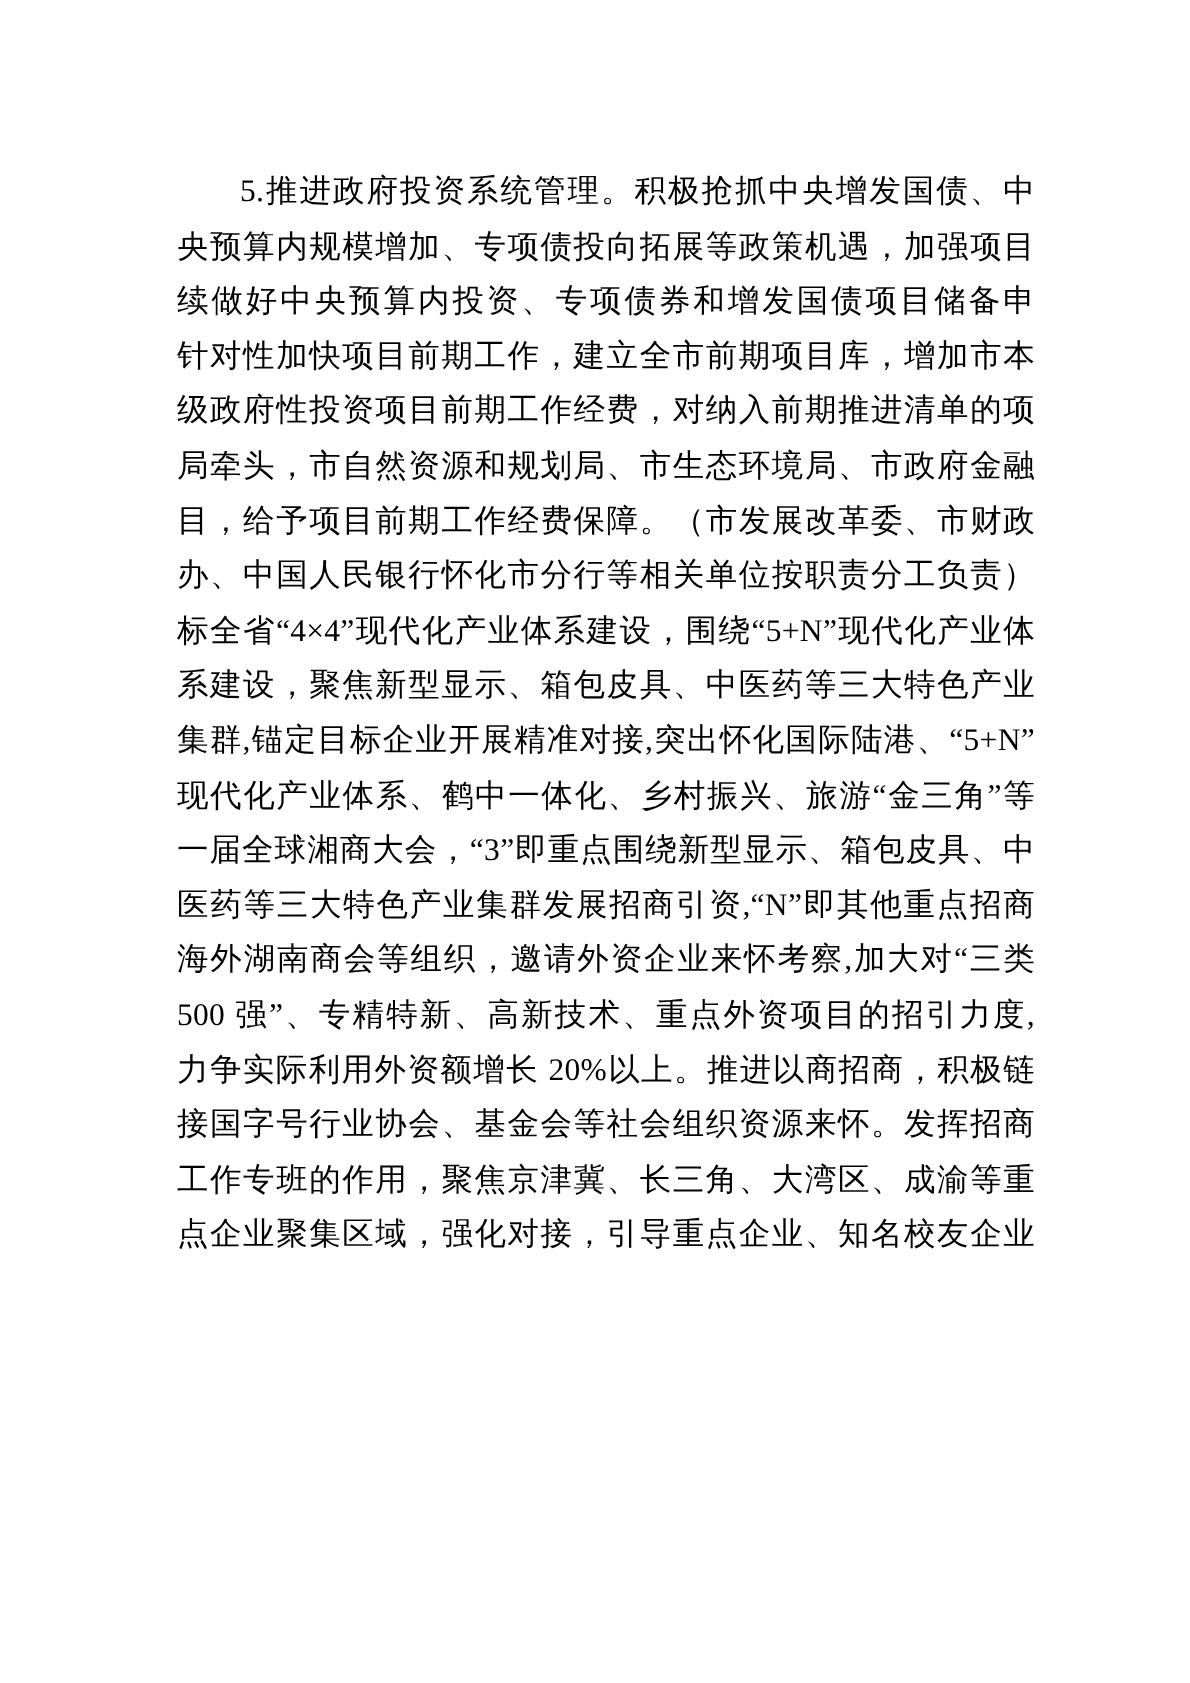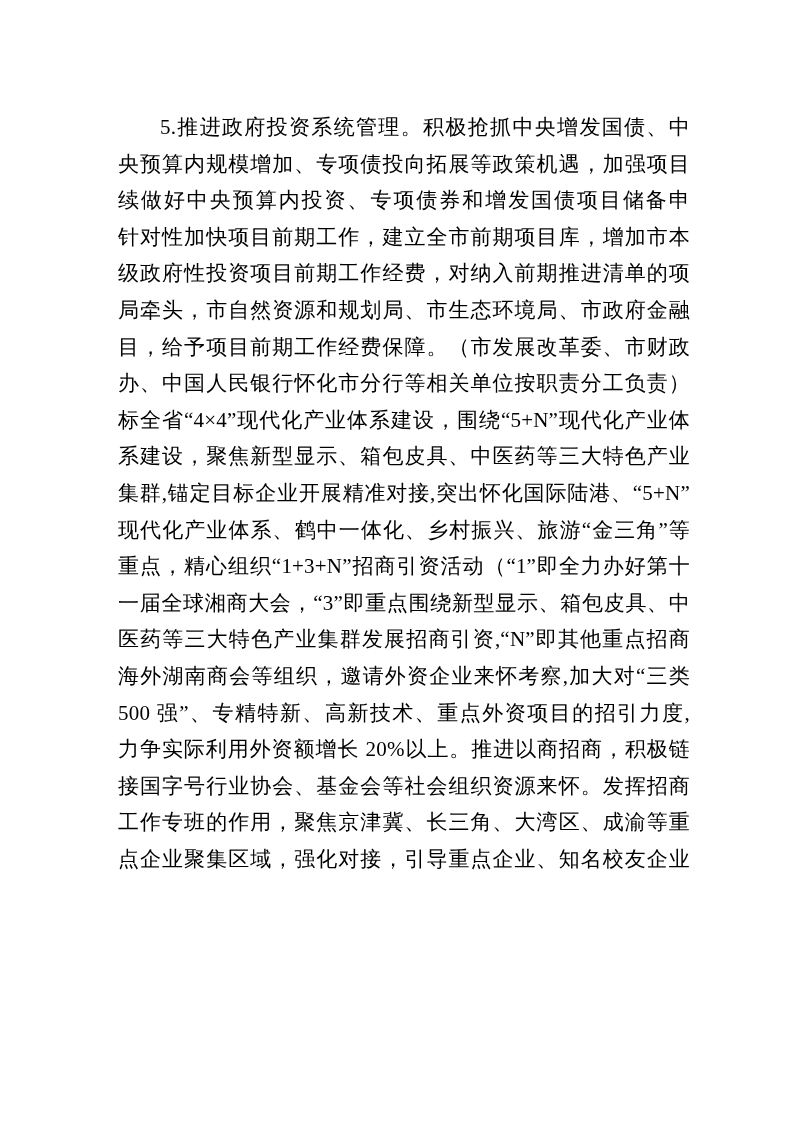--- a/index.html
+++ b/index.html
@@ -54,21 +54,20 @@
         <div class="doc-line">级政府性投资项目前期工作经费，对纳入前期推进清单的项</div>
         <div class="doc-line">局牵头，市自然资源和规划局、市生态环境局、市政府金融</div>
         <div class="doc-line">目，给予项目前期工作经费保障。（市发展改革委、市财政</div>
         <div class="doc-line">办、中国人民银行怀化市分行等相关单位按职责分工负责）</div>
       </div>
     <div class="paragraph">
         <div class="doc-line">标全省“4×4”现代化产业体系建设，围绕“5+N”现代化产业体</div>
         <div class="doc-line">系建设，聚焦新型显示、箱包皮具、中医药等三大特色产业</div>
         <div class="doc-line">集群,锚定目标企业开展精准对接,突出怀化国际陆港、“5+N”</div>
         <div class="doc-line">现代化产业体系、鹤中一体化、乡村振兴、旅游“金三角”等</div>
-        <div class="doc-line">重点，精心组织“1+3+N”招商引资活动（“1”即全力办好第十</div>
         <div class="doc-line">一届全球湘商大会，“3”即重点围绕新型显示、箱包皮具、中</div>
         <div class="doc-line">医药等三大特色产业集群发展招商引资,“N”即其他重点招商</div>
         <div class="doc-line">海外湖南商会等组织，邀请外资企业来怀考察,加大对“三类</div>
         <div class="doc-line">500 强”、专精特新、高新技术、重点外资项目的招引力度,</div>
         <div class="doc-line">力争实际利用外资额增长 20%以上。推进以商招商，积极链</div>
         <div class="doc-line">接国字号行业协会、基金会等社会组织资源来怀。发挥招商</div>
         <div class="doc-line">工作专班的作用，聚焦京津冀、长三角、大湾区、成渝等重</div>
         <div class="doc-line">点企业聚集区域，强化对接，引导重点企业、知名校友企业</div>
       </div>
   </div>

